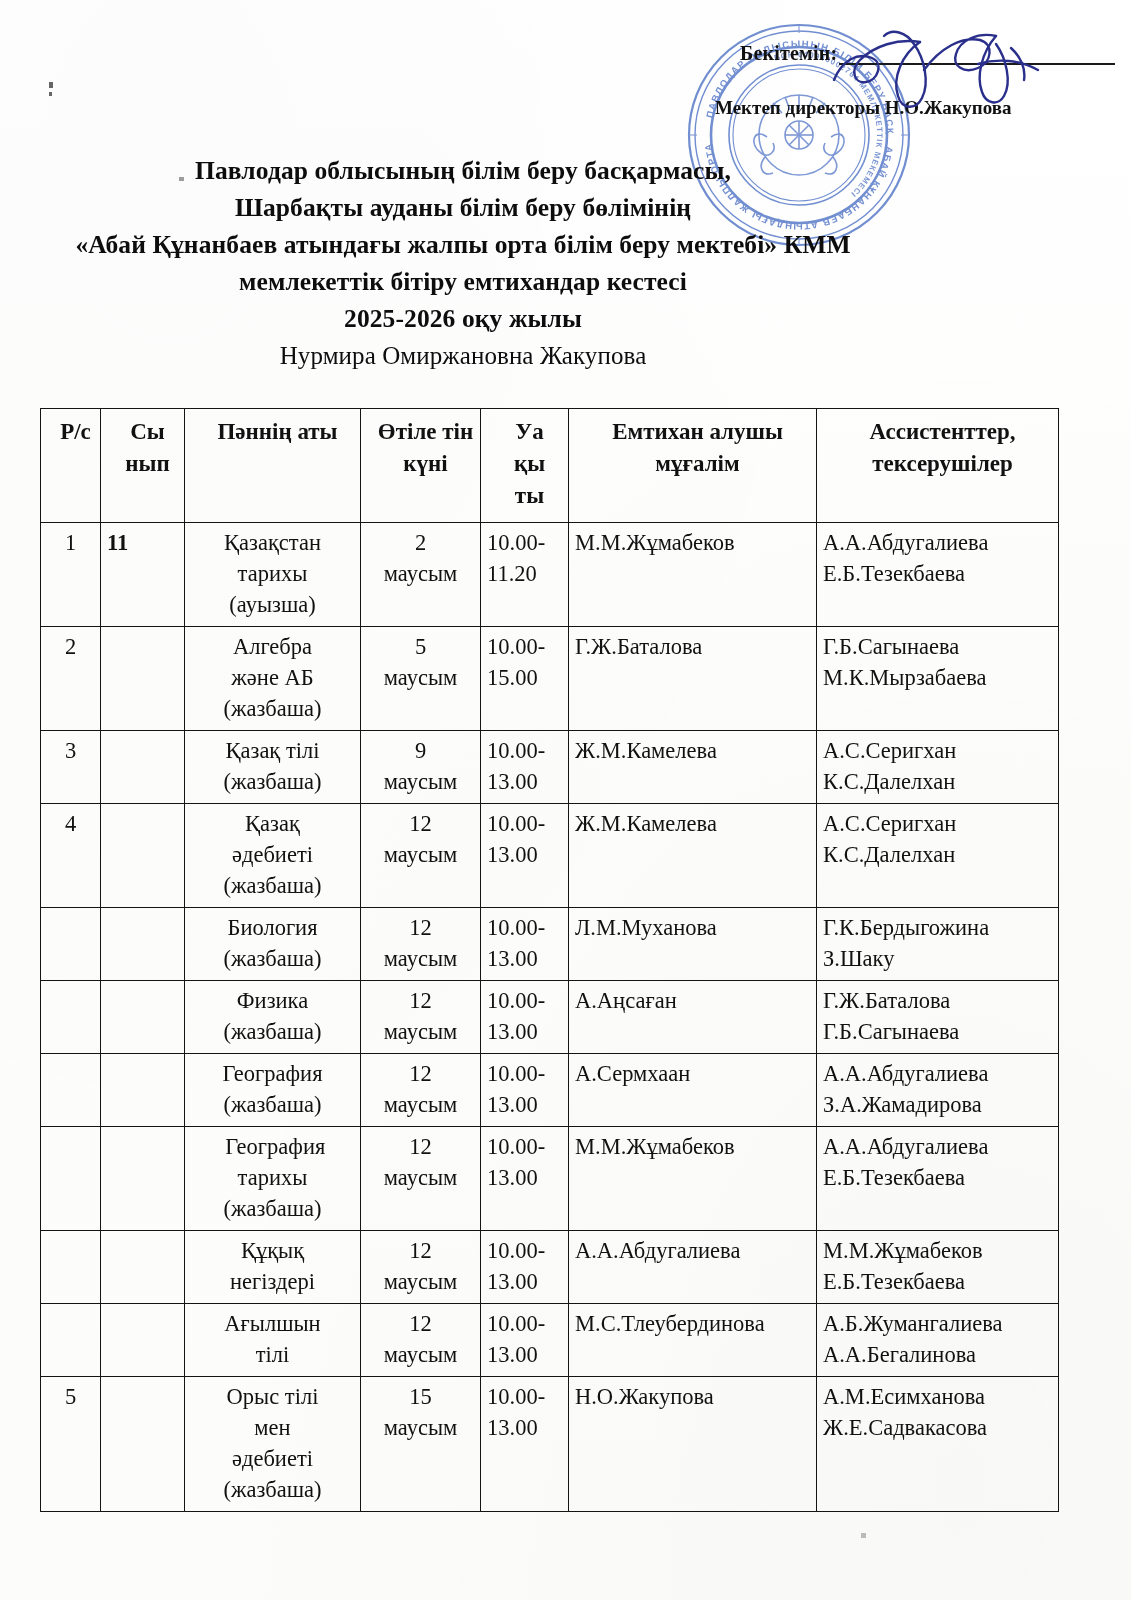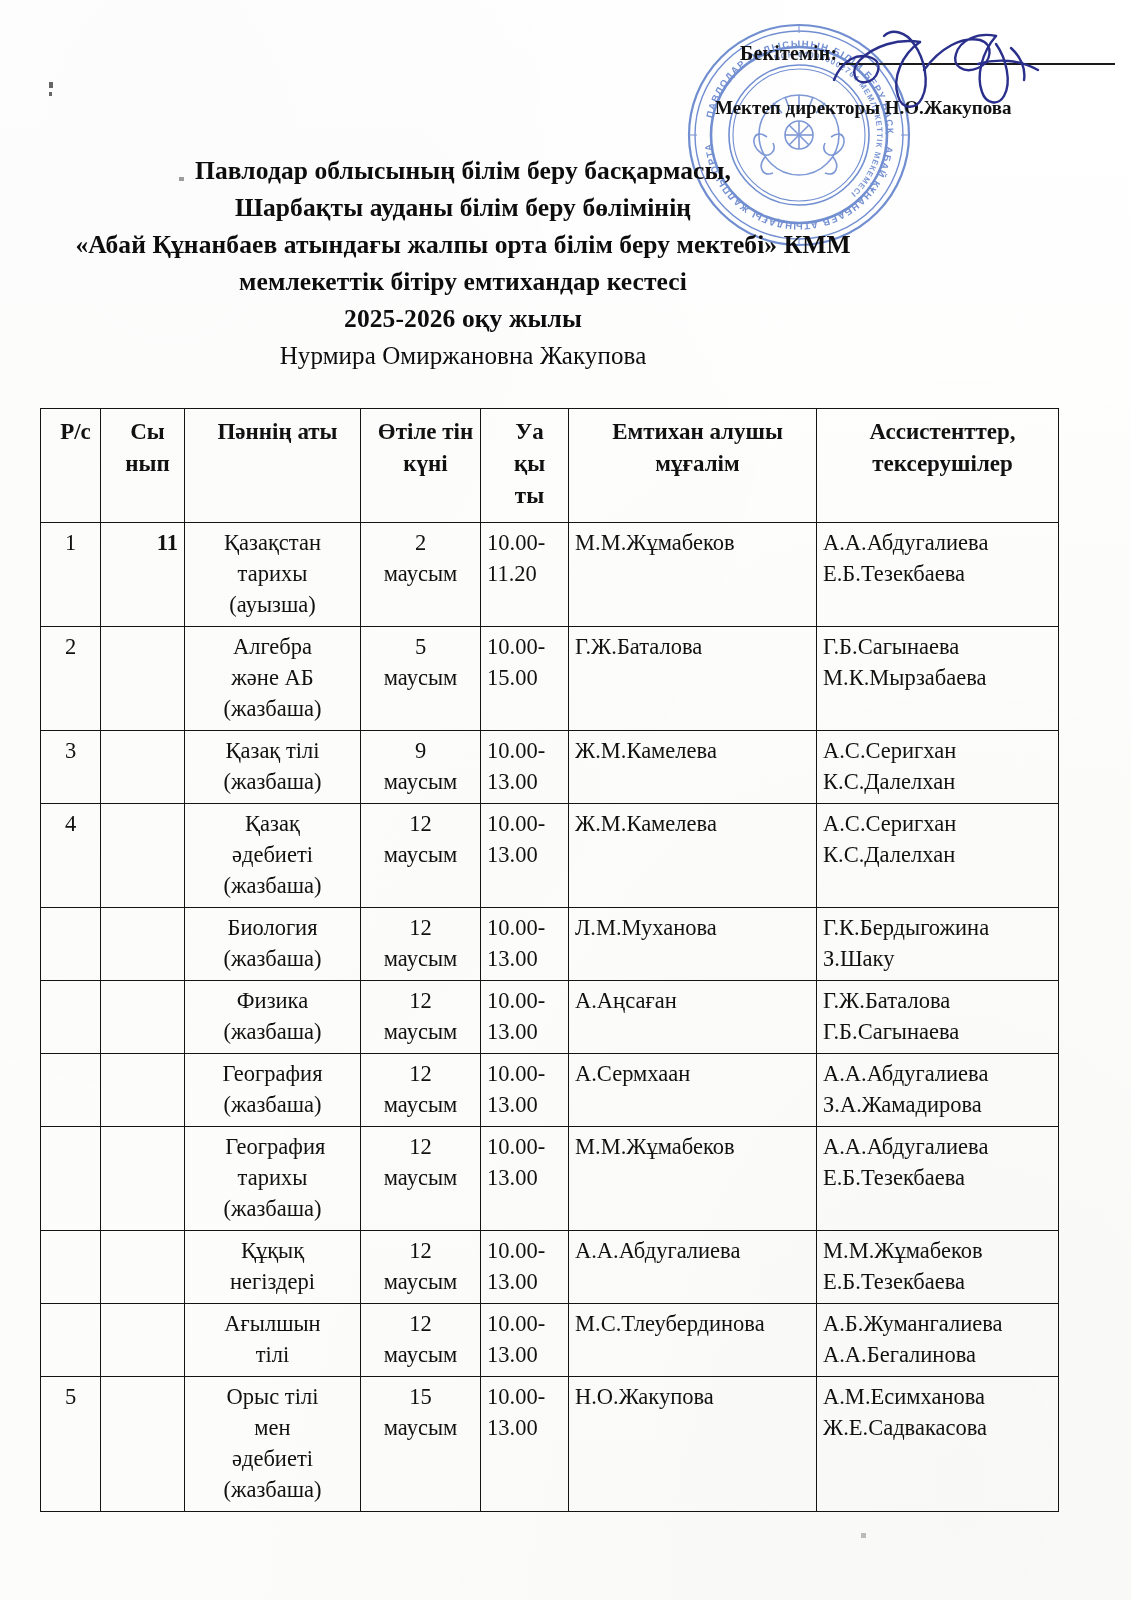--- a/index.html
+++ b/index.html
@@ -145,21 +145,21 @@
   col.c-num   { width: 60px; }
   col.c-cls   { width: 84px; }
   col.c-subj  { width: 176px; }
   col.c-date  { width: 120px; }
   col.c-time  { width: 88px; }
   col.c-teach { width: 248px; }
   col.c-assist{ width: 242px; }
 
   td.num, td.cls, td.date, td.time-hdr { text-align: center; }
   td.num { font-size: 22px; }
-  td.cls { font-weight: bold; font-size: 25px; text-align: right; }
+  td.cls { font-weight: bold; font-size: 25px; text-align: left; }
   td.time { text-align: left; padding-left: 5px; }
   td.subj { text-align: center; }
   td.teach { text-align: left; padding-left: 8px; }
   td.assist { text-align: left; padding-left: 8px; }
 
   .cellline { display: block; white-space: pre-wrap; }
 </style>
 </head>
 <body>
 

